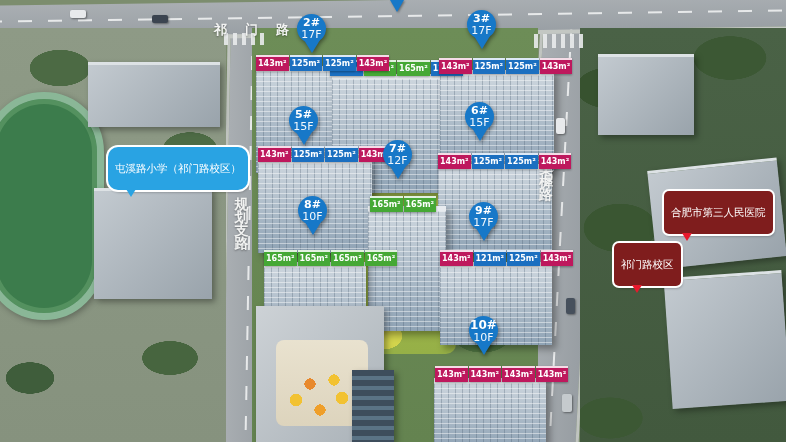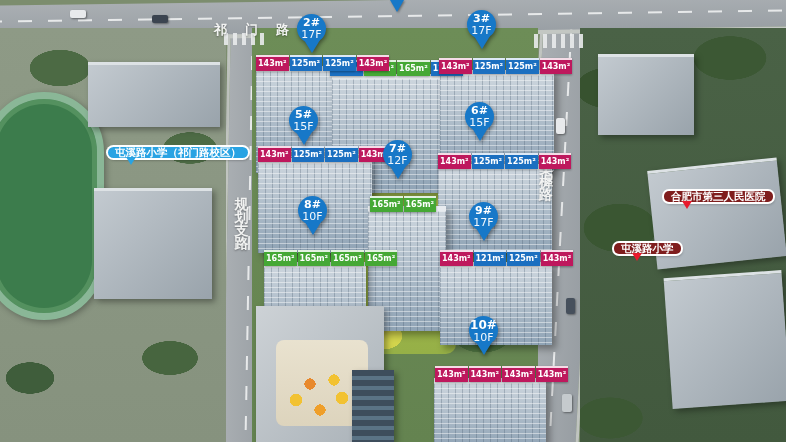--- a/index.html
+++ b/index.html
@@ -84,22 +84,22 @@
     filter:drop-shadow(1px 2px 2px rgba(0,0,0,.45));}
   .pin-head{width:29px;height:29px;border-radius:50%;background:#1778c8;color:#fff;
     display:flex;flex-direction:column;align-items:center;justify-content:center;}
   .pin-tail{width:0;height:0;border-left:8px solid transparent;border-right:8px solid transparent;
     border-top:13px solid #1778c8;margin-top:-3px;}
   .pin-name{font-size:11px;font-weight:bold;line-height:1;}
   .pin-floor{font-size:11px;line-height:1;margin-top:1px;opacity:.95;}
   .pin-tip{width:0;height:0;border-left:7px solid transparent;border-right:7px solid transparent;
     border-top:12px solid #1778c8;z-index:6;filter:drop-shadow(1px 1px 1px rgba(0,0,0,.4));}
   
-  .bubble{z-index:7;color:#fff;font-size:10.5px;font-weight:bold;line-height:1;
-    padding:0 7px;white-space:nowrap;cursor:pointer;box-shadow:0 0 0 2px #fff,1px 2px 3px rgba(0,0,0,.4);}
+  .bubble{z-index:7;color:#fff;font-size:10.5px;font-weight:normal;line-height:1;
+    padding:16px 7px;white-space:nowrap;cursor:pointer;box-shadow:0 0 0 2px #fff,1px 2px 3px rgba(0,0,0,.4);}
   .bubble::after{content:"";position:absolute;left:18px;bottom:-7px;width:0;height:0;
     border-left:5px solid transparent;border-right:5px solid transparent;}
   .bubble.blue{background:#29a3e3;border-radius:10px;}
   .bubble.blue::after{border-top:8px solid #29a3e3;}
   .bubble.red{background:#7f1d1d;border-radius:5px;}
   .bubble.red::after{border-top:8px solid #e8192c;}
   
   .roadname{z-index:3;color:#f2f3f2;font-weight:bold;text-shadow:0 1px 2px rgba(0,0,0,.35);}
   .roadname-h{font-size:13px;letter-spacing:18px;}
   .roadname-v{writing-mode:vertical-rl;font-size:14px;letter-spacing:13px;}
@@ -250,21 +250,21 @@
   <div class="abs pin" style="left:469px;top:316px;">
     <div class="pin-head">
       <span class="pin-name" style="font-size:12px;">10#</span>
       <span class="pin-floor">10F</span>
     </div>
       <div class="pin-tail"></div>
   </div>
 
   <div class="abs bubble blue" style="left:108px;top:147px;">屯溪路小学（祁门路校区）</div>
   <div class="abs bubble red" style="left:664px;top:191px;">合肥市第三人民医院</div>
-  <div class="abs bubble red" style="left:614px;top:243px;">屯溪路小学</div>
+  <div class="abs bubble red" style="left:614px;top:243px;">祁门路校区</div>
 
   <div class="abs roadname roadname-h" style="left:214px;top:21px;">祁门路</div>
   <div class="abs roadname roadname-v" style="left:233px;top:186px;">规划支路</div>
   <div class="abs roadname roadname-v" style="left:538px;top:150px;transform:rotate(2deg);">棠樨路</div>
 
   <div class="abs car" style="left:70px;top:10px;width:16px;height:8px;background:#e8eaec;"></div>
   <div class="abs car" style="left:152px;top:15px;width:16px;height:8px;background:#3b4450;"></div>
   <div class="abs car" style="left:556px;top:118px;width:9px;height:16px;background:#e8eaec;"></div>
   <div class="abs car" style="left:566px;top:298px;width:9px;height:16px;background:#46505c;"></div>
   <div class="abs car" style="left:562px;top:394px;width:10px;height:18px;background:#c5cacd;"></div>

